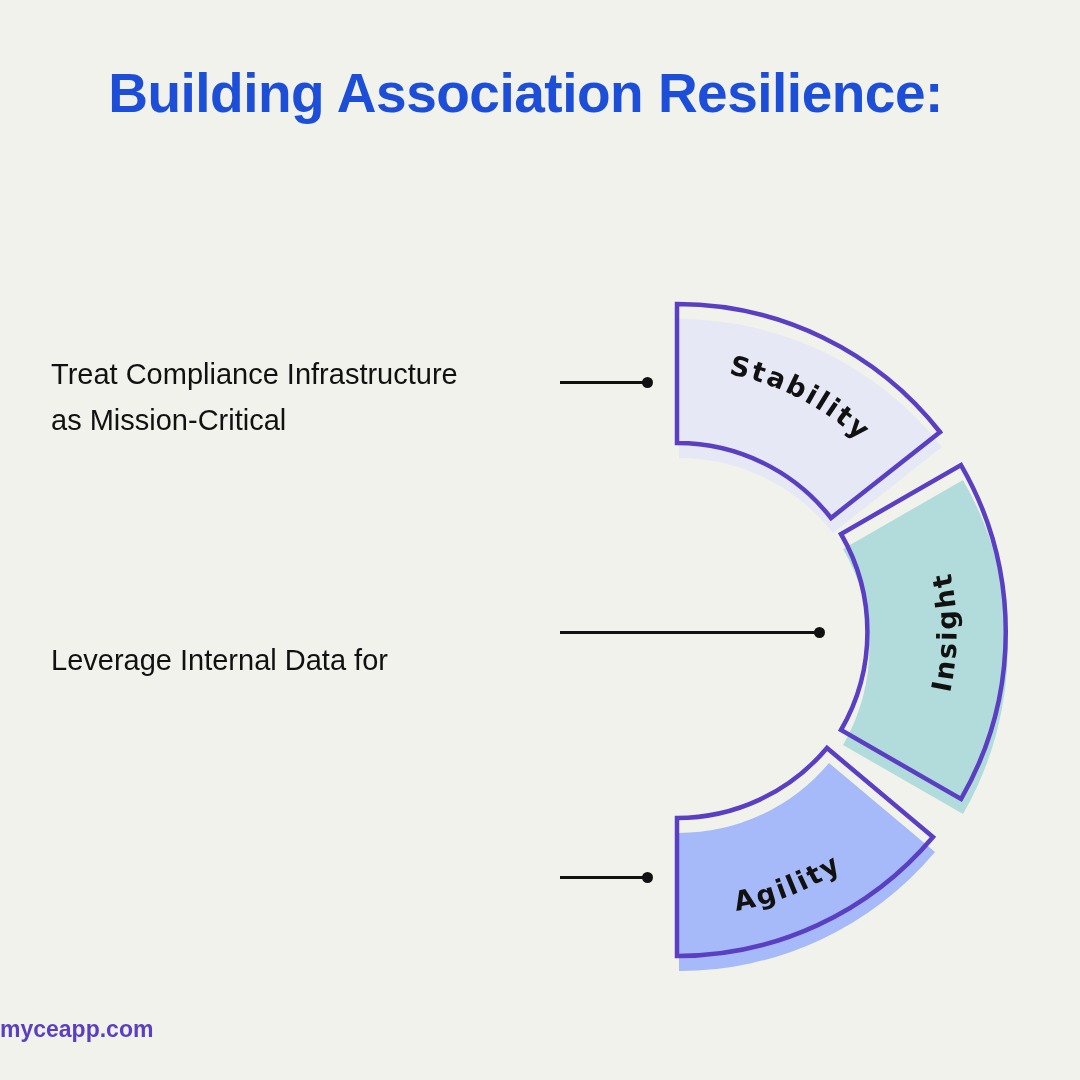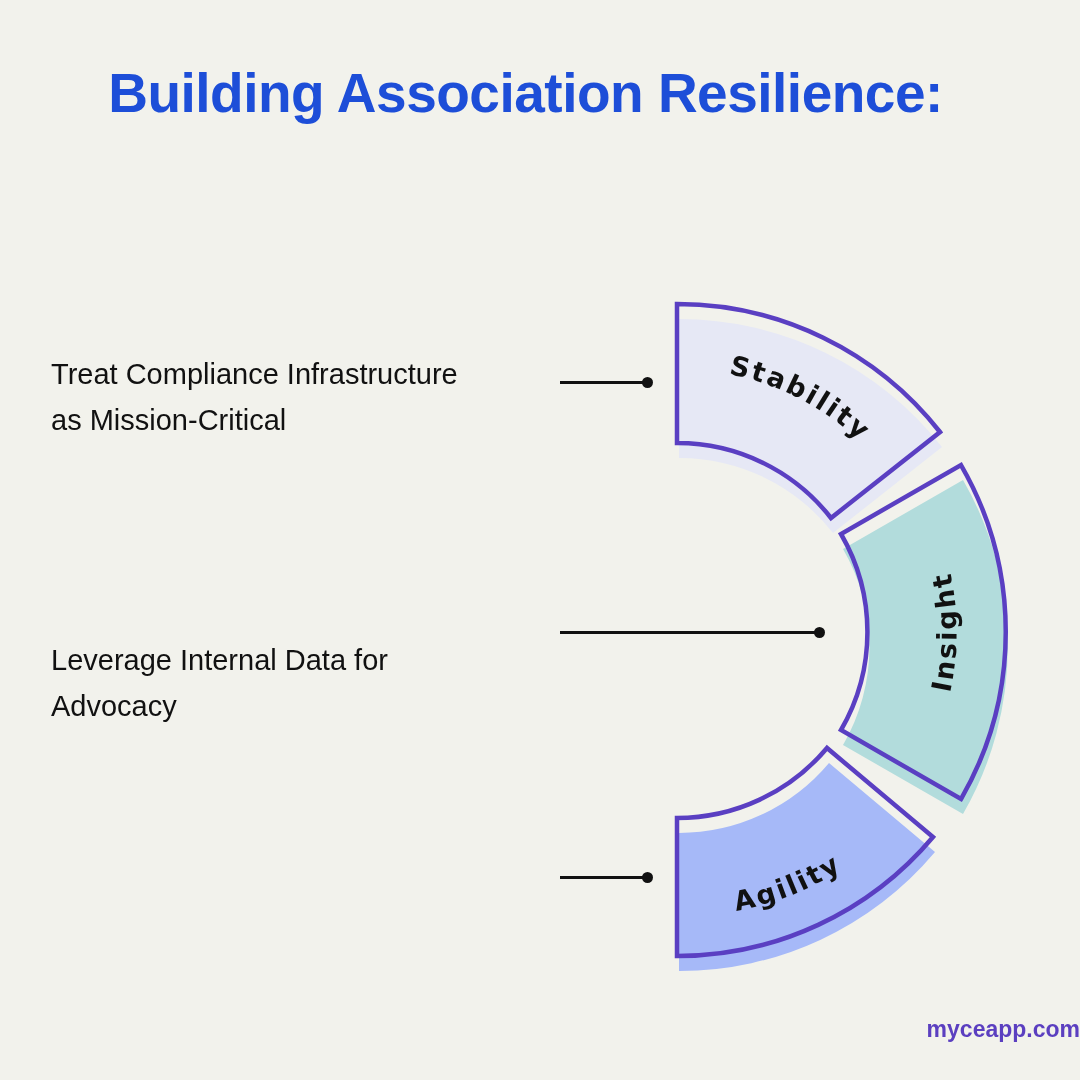--- a/index.html
+++ b/index.html
@@ -27,39 +27,38 @@
     content: ""; position: absolute; right: -5px; top: -4px;
     width: 11px; height: 11px; border-radius: 50%; background: #111;
   }
   svg.wheel { position: absolute; left: 0; top: 0; }
   .seg-label {
     font-family: "DejaVu Sans", sans-serif; font-weight: bold;
     font-size: 27px; fill: #111; letter-spacing: 2.5px;
   }
   .footer {
     position: absolute; left: 0; top: 1016px; width: 1080px;
-    text-align: right; color: #5b3fc0; font-weight: bold; font-size: 23px;
+    text-align: left; color: #5b3fc0; font-weight: bold; font-size: 23px;
   }
 </style>
 </head>
 <body>
 
 <div class="title">
   <div>Building Association Resilience:</div>
 </div>
 
 <div class="lesson" style="top:351px;">
   <span>Treat Compliance Infrastructure</span>
   <span>as Mission-Critical</span>
 </div>
 <div class="connector" style="left:560px; top:381px; width:88px;"></div>
 
 <div class="lesson" style="top:613px;margin-top:24px;">
   <span>Leverage Internal Data for</span>
-  <span>Advocacy</span>
 </div>
 <div class="connector" style="left:560px; top:631px; width:260px;"></div>
 
 <div class="lesson" style="top:832px;">
 </div>
 <div class="connector" style="left:560px; top:876px; width:88px;"></div>
 
 <svg class="wheel" width="1080" height="1080" viewBox="0 0 1080 1080">
   <defs>
 

